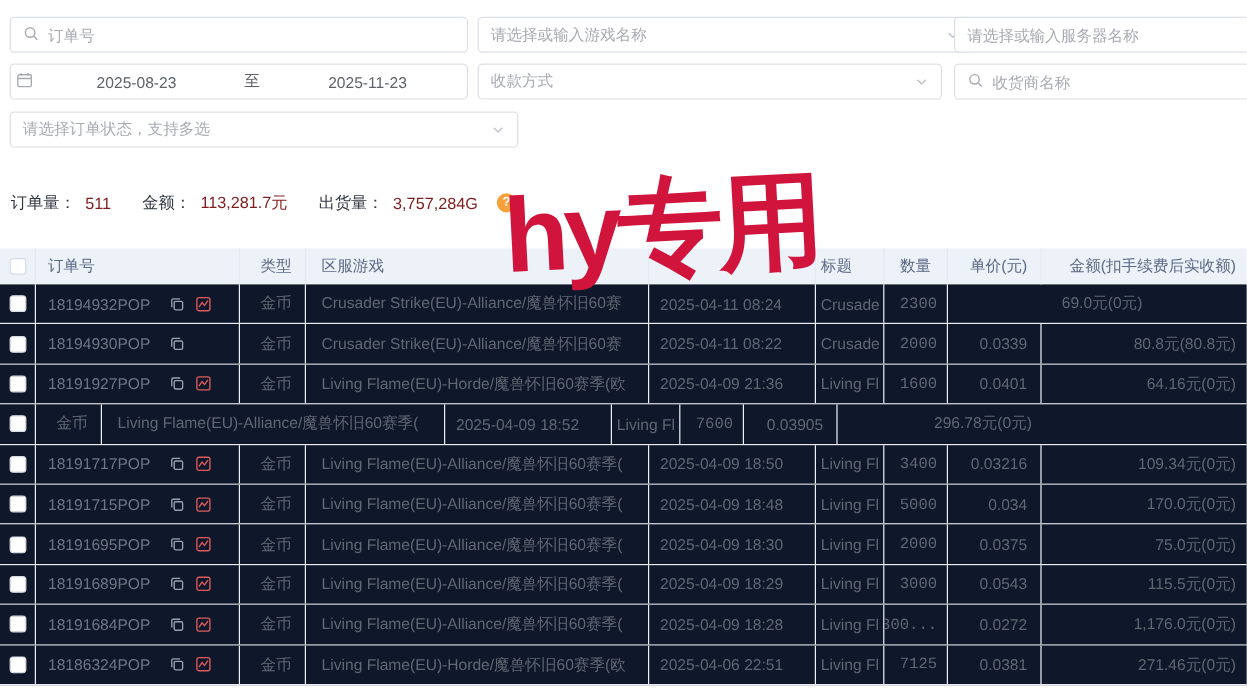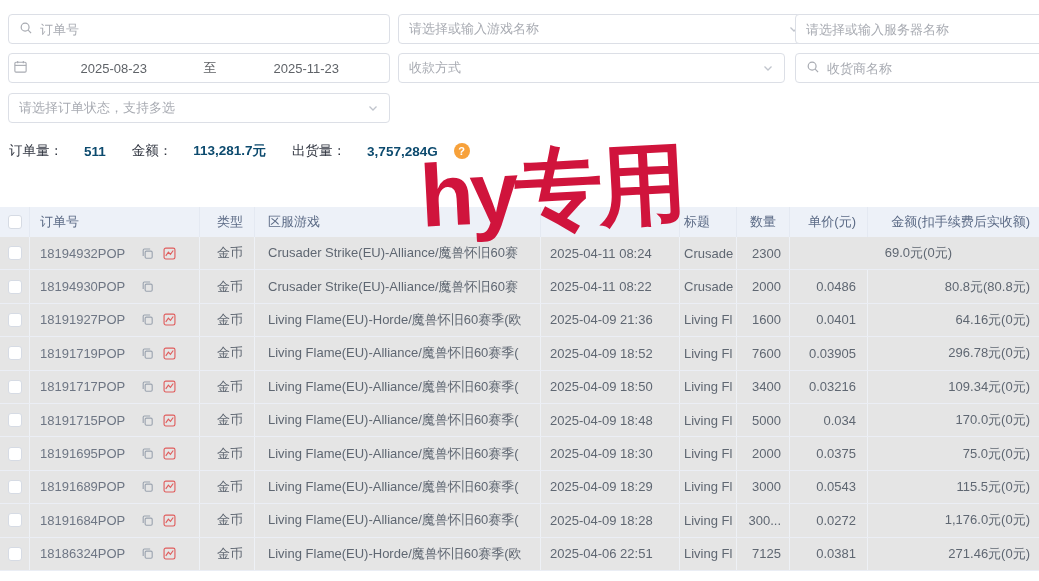--- a/index.html
+++ b/index.html
@@ -29,58 +29,58 @@
     border: none; outline: none; flex: 1; font-size: 13px;
     font-family: "Liberation Sans", sans-serif; color: #606266; background: transparent;
   }
   .ctl input::placeholder { color: #a8abb2; }
   .ctl .chev { margin-left: auto; display:flex; align-items:center; }
   .date-ctl { justify-content: space-between; padding: 0 4px; color:#606266; }
   .date-ctl .dval { color:#5f6368; flex:1; text-align:center; }
   .date-ctl .dsep { color:#606266; padding:0 4px; }
   
   .stats {
-    position: absolute; left: 9px; top: 142px;
+    position: absolute; left: 9px; top: 160px;
     display: flex; align-items: center; font-size: 13.5px; color: #303540;
   }
   .stats .lbl { color:#303540; }
-  .stats .val { color:#0c4a6e; font-weight: bold; margin-left: 21px; }
+  .stats .val { color:#7f1d1d; font-weight: normal; margin-left: 8px; }
   .stats .gap { width: 26px; }
   .qmark {
     width: 16px; height: 16px; border-radius: 50%;
     background: #f7a13a; color: #fff; font-size: 11px; font-weight: bold;
     display: inline-flex; align-items: center; justify-content: center;
     margin-left: 16px;
   }
   
   .watermark {
     position: absolute; left: 420px; top: 146px;
     font-size: 88px; line-height: 1; font-weight: 800;
     letter-spacing: -4px; color: #d0143c;
     transform: rotate(-3deg);
     z-index: 20; pointer-events: none; white-space: nowrap;
   }
   
   .table { position: absolute; left: 0; top: 207px; width: 1039px; font-size: 13px; }
   .tr { display: flex; width: 1039px; }
   .thead { height: 30px; background: #edf1f8; color: #5b6a85; }
-  .tbody .tr { height: 33.4px; background: #e5e5e5; border-bottom: 1px solid #ebeef5; }
+  .tbody .tr { height: 33.4px; background: #0f172a; border-bottom: 1px solid #ebeef5; }
   .td, .th {
     display: flex; align-items: center; overflow: hidden;
     white-space: nowrap; flex-shrink: 0; height: 100%;
     border-right: 1px solid #eef1f6;
   }
   .th { border-right: 1px solid #e4e9f2; }
   .c-check  { width: 30px;  justify-content: center; }
   .c-order  { width: 170px; padding-left: 10px; }
   .c-type   { width: 55px;  padding-left: 17px; }
   .c-game   { width: 286px; padding-left: 13px; }
   .c-time   { width: 139px; padding-left: 9px; }
   .c-title  { width: 57px;  padding-left: 4px; }
-  .c-qty    { width: 53px;  justify-content: flex-end; padding-right: 8px; }
+  .c-qty    { width: 53px;  justify-content: flex-end; padding-right: 8px; font-family: Liberation Mono, monospace; }
   .c-price  { width: 78px;  justify-content: flex-end; padding-right: 11px; }
   .c-amount { width: 171px; justify-content: flex-end; padding-right: 9px; border-right: none; }
   .thead .c-qty { justify-content: center; padding-right: 0; }
   .checkbox {
     width: 14px; height: 14px; border: 1px solid #d6dbe4; border-radius: 3px; background: #fff;
   }
   .order-no { width: 100px; color: #6e7684; }
   .row-icons { display: flex; align-items: center; gap: 7px; }
   .row-icons .ico { display: flex; align-items: center; }
 </style>
@@ -130,21 +130,21 @@
 </div>
 
 <div class="ctl" style="left:795px; top:53px; width:380px;">
   <span><svg width="14" height="14" viewBox="0 0 16 16">
         <circle cx="7" cy="7" r="4.5" fill="none" stroke="#a8abb2" stroke-width="1.4"></circle>
         <line x1="10.5" y1="10.5" x2="13.8" y2="13.8" stroke="#a8abb2" stroke-width="1.4"></line>
       </svg></span>
   <input placeholder="收货商名称" style="">
 </div>
 
-<div class="ctl" style="left:8px; top:93px; width:382px;">
+<div class="ctl" style="left:8px; top:93px; width:424px;">
   <span>请选择订单状态，支持多选</span>
   <span class="chev">
       <svg width="12" height="12" viewBox="0 0 12 12">
         <polyline points="2.5,4.5 6,8 9.5,4.5" fill="none" stroke="#c0c4cc" stroke-width="1.3"></polyline>
       </svg>
     </span>
 </div>
 
 <div class="stats">
   <span class="lbl">订单量：</span>
@@ -216,21 +216,21 @@
                 <path d="M10.8 3.2H4.6a1.2 1.2 0 0 0-1.2 1.2v6.2" fill="none" stroke="#9aa3af" stroke-width="1.2"></path>
               </svg>
             </span>
           </span>
         </div>
         <div class="td c-type">金币</div>
         <div class="td c-game">Crusader Strike(EU)-Alliance/魔兽怀旧60赛</div>
         <div class="td c-time">2025-04-11 08:22</div>
         <div class="td c-title">Crusade</div>
         <div class="td c-qty">2000</div>
-        <div class="td c-price">0.0486</div>
+        <div class="td c-price">0.0339</div>
         <div class="td c-amount">80.8元(80.8元)</div>
       </div>
       <div class="tr">
         <div class="td c-check">
           <span class="checkbox"></span>
         </div>
         <div class="td c-order">
           <span class="order-no">18191927POP</span>
           <span class="row-icons">
             <span class="ico">
@@ -252,37 +252,20 @@
         <div class="td c-time">2025-04-09 21:36</div>
         <div class="td c-title">Living Fl</div>
         <div class="td c-qty">1600</div>
         <div class="td c-price">0.0401</div>
         <div class="td c-amount">64.16元(0元)</div>
       </div>
       <div class="tr">
         <div class="td c-check">
           <span class="checkbox"></span>
         </div>
-        <div class="td c-order">
-          <span class="order-no">18191719POP</span>
-          <span class="row-icons">
-            <span class="ico">
-              <svg width="15" height="15" viewBox="0 0 16 16">
-                <rect x="5.5" y="5.5" width="7.5" height="7.5" rx="1.3" fill="none" stroke="#9aa3af" stroke-width="1.2"></rect>
-                <path d="M10.8 3.2H4.6a1.2 1.2 0 0 0-1.2 1.2v6.2" fill="none" stroke="#9aa3af" stroke-width="1.2"></path>
-              </svg>
-            </span>
-            <span class="ico">
-              <svg width="15" height="15" viewBox="0 0 16 16">
-                <rect x="2.2" y="2.2" width="11.6" height="11.6" rx="1.8" fill="none" stroke="#e05c5c" stroke-width="1.2"></rect>
-                <polyline points="4,10.5 6.8,6.5 9,9 12,4.8" fill="none" stroke="#e05c5c" stroke-width="1.2"></polyline>
-              </svg>
-            </span>
-          </span>
-        </div>
         <div class="td c-type">金币</div>
         <div class="td c-game">Living Flame(EU)-Alliance/魔兽怀旧60赛季(</div>
         <div class="td c-time">2025-04-09 18:52</div>
         <div class="td c-title">Living Fl</div>
         <div class="td c-qty">7600</div>
         <div class="td c-price">0.03905</div>
         <div class="td c-amount">296.78元(0元)</div>
       </div>
       <div class="tr">
         <div class="td c-check">

